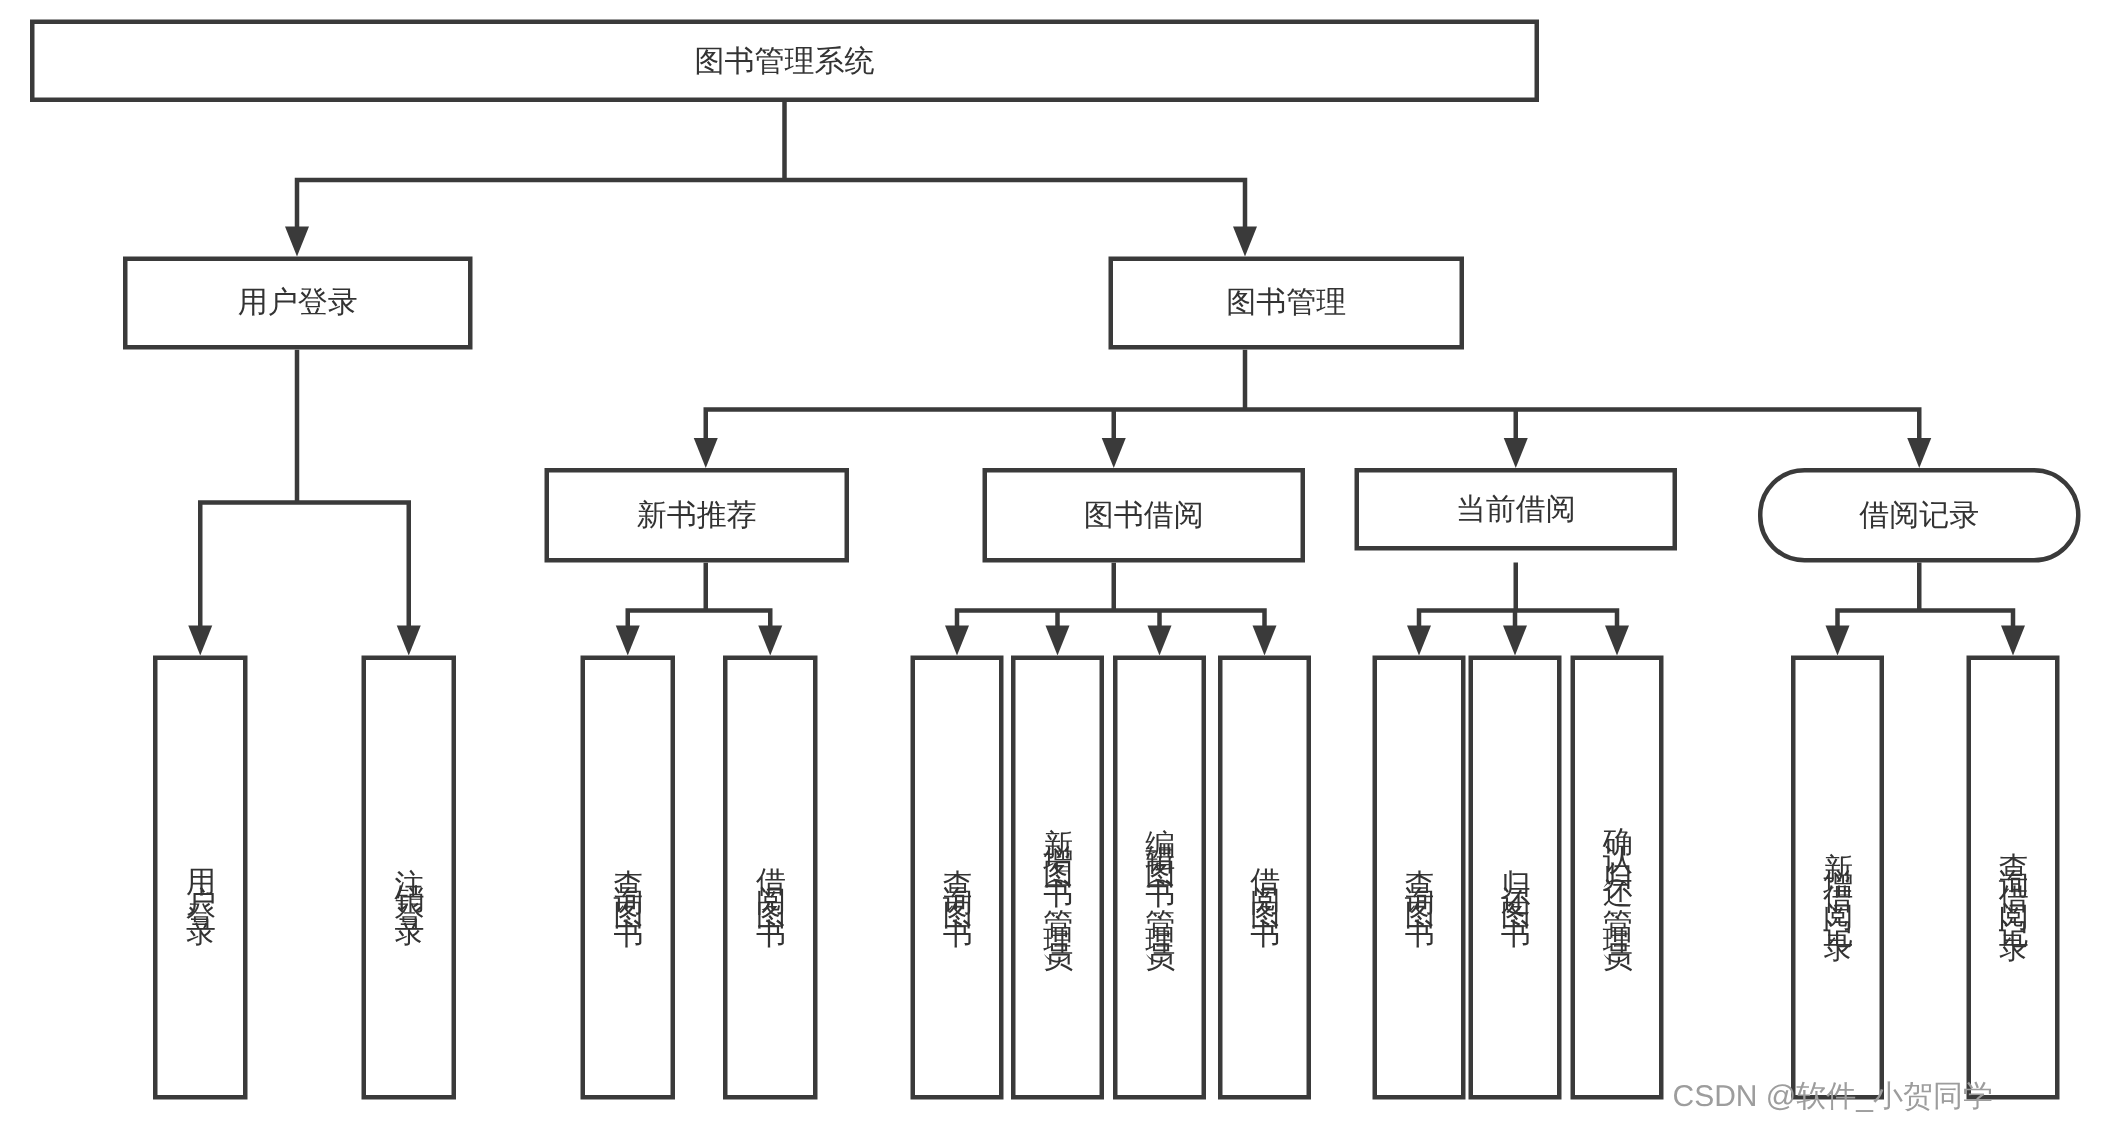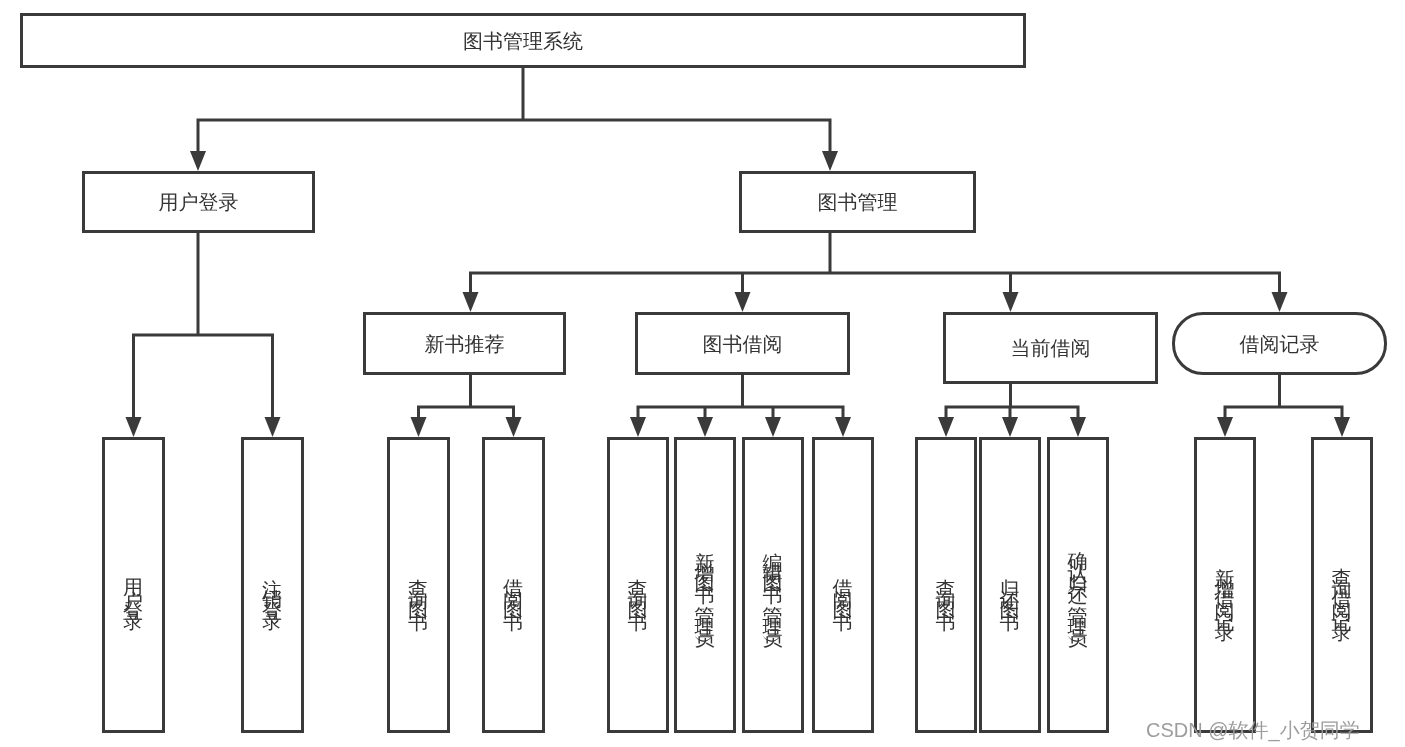--- a/index.html
+++ b/index.html
@@ -42,41 +42,41 @@
     letter-spacing: 11px;
     white-space: normal;
   }
   
   #n-root    { left: 20px;  top: 13px;  width: 1006px; height: 55px; }
   
   #n-login   { left: 82px;  top: 171px; width: 233px; height: 62px; }
   #n-mgmt    { left: 711px; top: 171px; width: 237px; height: 62px; margin-left: 28px; }
   
   #n-newbook { left: 363px;  top: 312px; width: 203px; height: 63px; }
-  #n-borrow  { left: 635px;  top: 312px; width: 215px; height: 63px; }
-  #n-current { left: 903px;  top: 312px; width: 215px; height: 72px; margin-left: 40px; }
+  #n-borrow  { left: 655px;  top: 312px; width: 215px; height: 63px; }
+  #n-current { left: 903px;  top: 312px; width: 215px; height: 55px; }
   #n-records { left: 1172px; top: 312px; width: 215px; height: 63px; border-radius: 31px; }
   
   .leaf { top: 437px; height: 296px; width: 63px; }
   #n-login-user   { left: 102px;  }
   #n-login-logout { left: 241px;  }
   #n-nb-query     { left: 387px;  }
   #n-nb-borrow    { left: 482px;  }
   #n-bw-query     { left: 607px;  width: 62px; }
   #n-bw-add       { left: 674px;  width: 62px; }
   #n-bw-edit      { left: 742px;  width: 62px; }
   #n-bw-borrow    { left: 812px;  width: 62px; }
   #n-cu-query     { left: 915px;  width: 62px; }
   #n-cu-return    { left: 979px;  width: 62px; }
   #n-cu-confirm   { left: 1047px; width: 62px; }
   #n-re-add       { left: 1194px; width: 62px; }
   #n-re-query     { left: 1311px; width: 62px; }
   .watermark {
     position: absolute;
-    left: 1146px;
+    left: 1115px;
     top: 717px;
     font-size: 20px;
     color: #9d9d9d;
     white-space: nowrap;
   }
 </style>
 </head>
 <body>
 
 <div class="stage">

